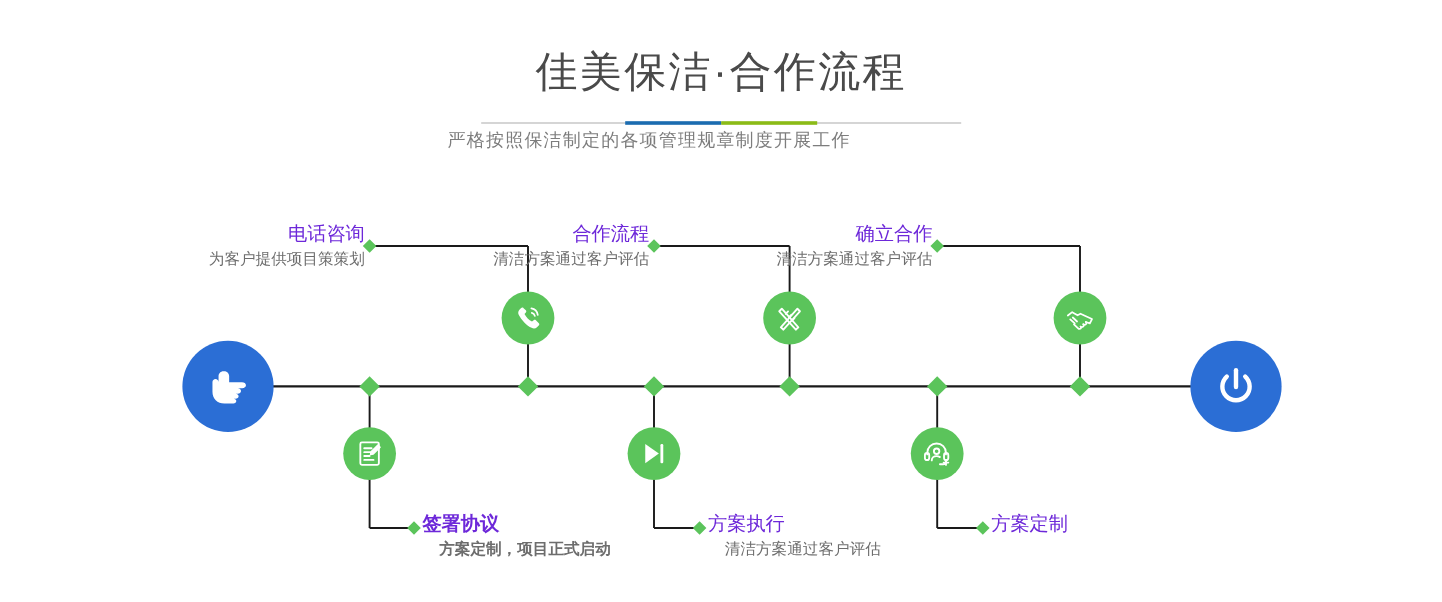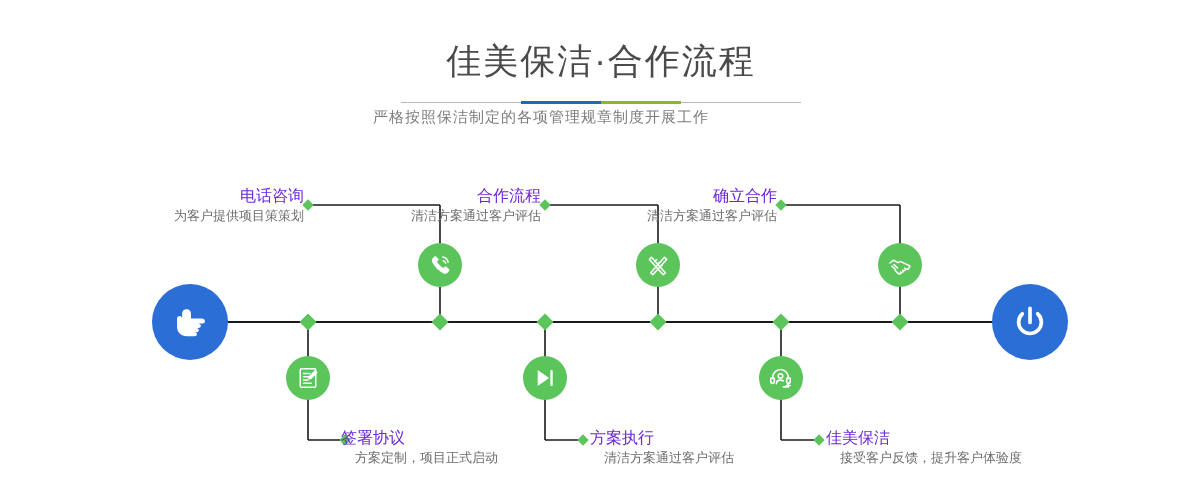--- a/index.html
+++ b/index.html
@@ -216,29 +216,28 @@
     <div class="lbl up" style="left:245px;top:186px;width:296px;">
       <div class="t">合作流程</div>
       <div class="s">清洁方案通过客户评估</div>
     </div>
 
     <div class="lbl up" style="left:481px;top:186px;width:296px;">
       <div class="t">确立合作</div>
       <div class="s">清洁方案通过客户评估</div>
     </div>
 
-    <div class="lbl down" style="left:341px;top:428px;width:300px;">
+    <div class="lbl down" style="left:352px;top:428px;width:300px;font-weight:bold;">
       <div class="t">签署协议</div>
       <div class="s">方案定制，项目正式启动</div>
     </div>
 
     <div class="lbl down" style="left:590px;top:428px;width:300px;">
       <div class="t">方案执行</div>
       <div class="s">清洁方案通过客户评估</div>
     </div>
 
     <div class="lbl down" style="left:826px;top:428px;width:330px;">
-      <div class="t">佳美保洁</div>
-      <div class="s">接受客户反馈，提升客户体验度</div>
+      <div class="t">方案定制</div>
     </div>
 
   </div>
 </div>
 
 </body></html>

